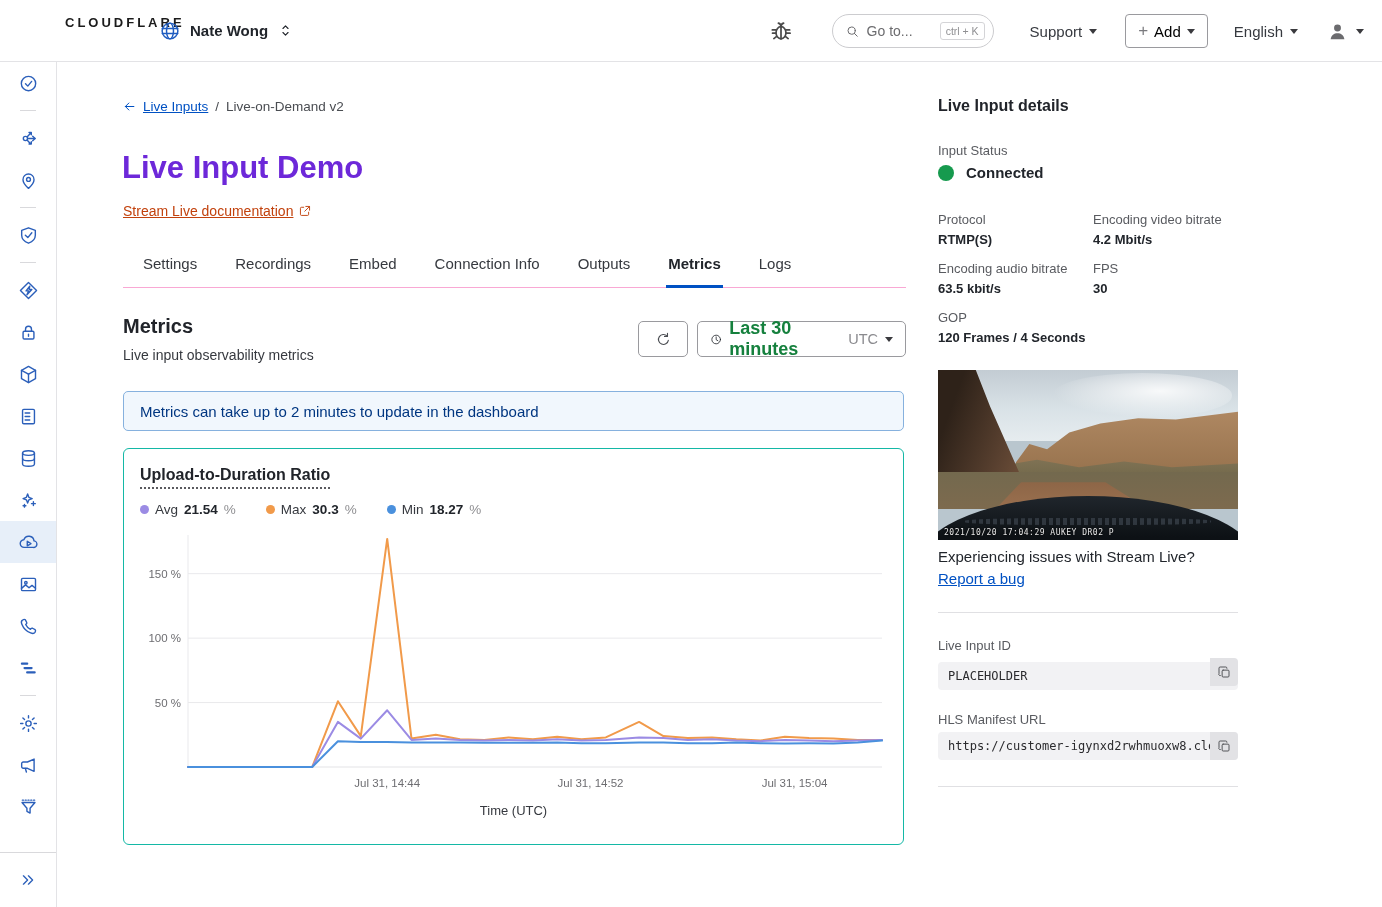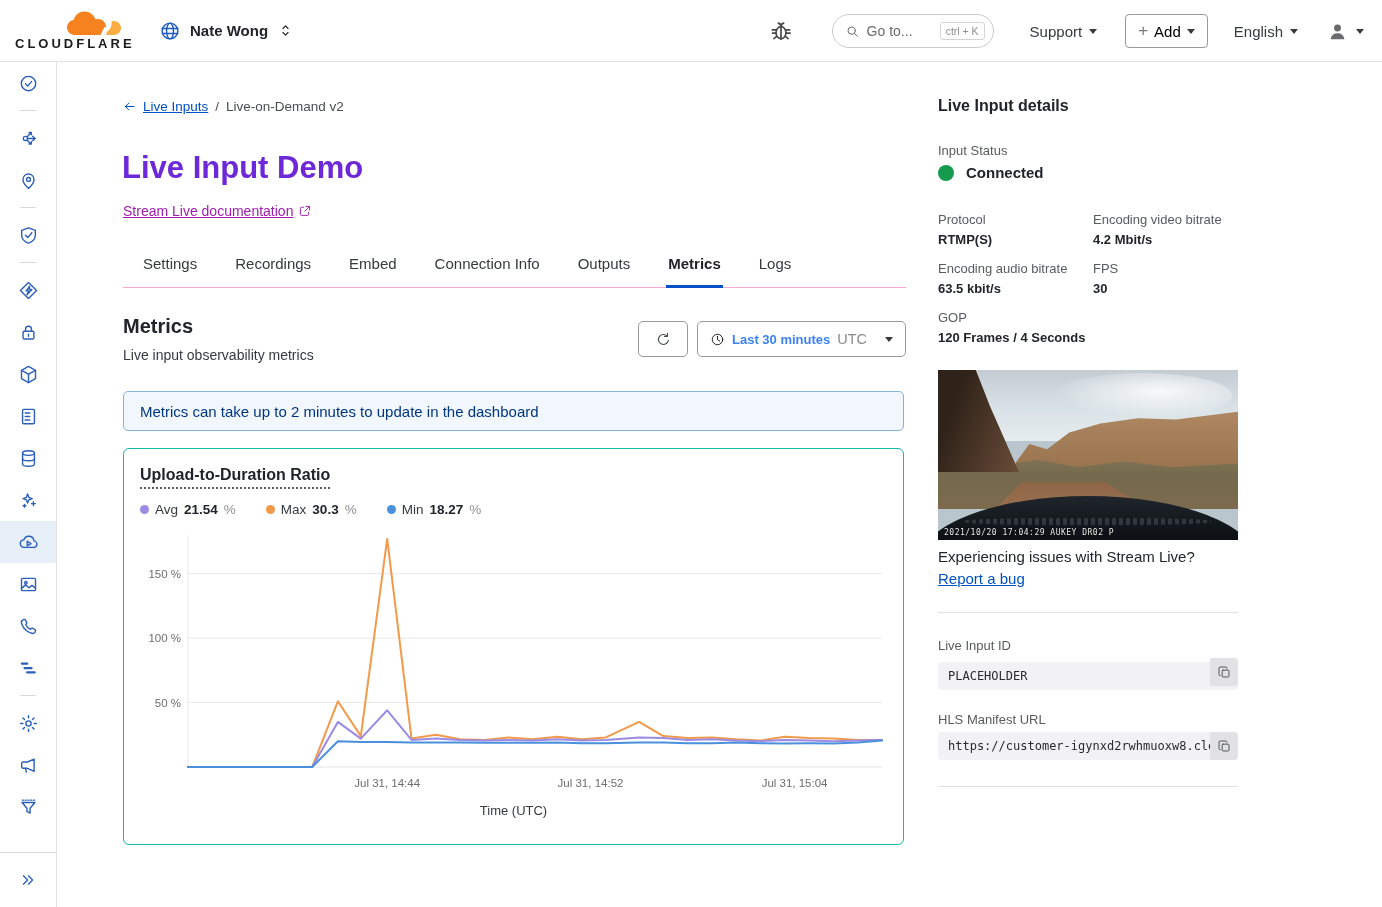--- a/index.html
+++ b/index.html
@@ -5,21 +5,21 @@
   * { margin:0; padding:0; box-sizing:border-box; }
   html,body { width:1382px; height:907px; overflow:hidden; background:#fff;
     font-family:"Liberation Sans", sans-serif; color:#36393f; }
   .screen { position:relative; width:1382px; height:907px; background:#fff; }
 
   svg.icn { fill:none; stroke:currentColor; stroke-width:1.6; stroke-linecap:round; stroke-linejoin:round; }
 
   
   .hdr { position:absolute; top:0; left:0; right:0; height:62px; background:#fff;
     border-bottom:1px solid #e3e3e6; display:flex; align-items:center; z-index:5; }
-  .logo { display:flex; flex-direction:column; margin-left:15px; width:112px; cursor:pointer; }
+  .logo { display:flex; flex-direction:row; margin-left:15px; width:112px; cursor:pointer; }
   .logo svg { margin-left:50px; }
   .logo-text { font-size:13px; font-weight:bold; letter-spacing:3px; color:#1b1b1b; margin-top:-2px; }
   .account { display:flex; align-items:center; gap:9px; margin-left:32px; cursor:pointer; }
   .account .name { font-size:15px; font-weight:bold; color:#21252b; }
   .account .globe { color:#1f5cc0; }
   .updown { color:#21252b; }
   .hdr-right { position:absolute; right:0; top:0; height:62px; display:flex; align-items:center; }
   .bug { color:#4a4a4a; margin-right:38px; cursor:pointer; }
   .searchpill { width:162px; height:34px; border:1px solid #cccccf; border-radius:17px;
     display:flex; align-items:center; padding:0 8px 0 12px; color:#6b6b6e; cursor:text; }
@@ -49,40 +49,40 @@
   .side-bottom { margin-top:auto; border-top:1px solid #d9d9dc; height:55px;
     display:flex; align-items:center; justify-content:center; color:#2b5fba; cursor:pointer; }
   .side-bottom svg { width:20px; height:20px; }
 
   
   .breadcrumb { position:absolute; left:122px; top:99px; font-size:13.5px; display:flex; align-items:center; gap:7px; }
   .bc-link { color:#0051c3; display:flex; align-items:center; gap:6px; text-decoration:underline; cursor:pointer; }
   .bc-link svg { width:15px; height:15px; }
   .bc-sep, .bc-cur { color:#4a4d52; }
   .page-title { position:absolute; left:122px; top:150px; font-size:31px; font-weight:bold; color:#6d28d9; }
-  .doclink { position:absolute; left:123px; top:203px; font-size:14px; color:#a21caf;
+  .doclink { position:absolute; left:123px; top:203px; font-size:14px; color:#c2410c;
     display:flex; align-items:center; gap:5px; text-decoration:underline; cursor:pointer; }
   .doclink svg { width:14px; height:14px; }
 
   
   .tabsbar { position:absolute; left:123px; top:249px; width:783px; border-bottom:1px solid #f9a8d4;
     display:flex; gap:34px; padding:0 18px; }
   .tab { font-size:15px; color:#36393f; padding:6px 2px 13px; cursor:pointer; border-bottom:3px solid transparent; margin-bottom:-1px; }
   .tab.active { font-weight:bold; color:#21252b; border-bottom-color:#0051c3; }
 
   
   .sec-h2 { position:absolute; left:123px; top:315px; font-size:20px; font-weight:bold; color:#21242a; }
   .sec-sub { position:absolute; left:123px; top:347px; font-size:14px; color:#36393f; }
   .refresh-btn { position:absolute; left:638px; top:321px; width:50px; height:36px; border:1px solid #9a9a9e;
     border-radius:5px; background:#fff; display:flex; align-items:center; justify-content:center; color:#4a4d52; cursor:pointer; }
   .refresh-btn svg { width:17px; height:17px; }
   .range-btn { position:absolute; left:697px; top:321px; width:209px; height:36px; border:1px solid #9a9a9e;
     border-radius:5px; background:#fff; display:flex; align-items:center; padding:0 12px; gap:7px; cursor:pointer; }
   .range-btn svg { width:15px; height:15px; color:#21252b; }
-  .range-main { font-size:13px; font-weight:bold; color:#3b82f6; }
+  .range-main { font-size:18px; font-weight:bold; color:#15803d; }
   .range-tz { font-size:14.5px; color:#8a8a8e; }
   .range-btn .caret { margin-left:auto; }
 
   
   .banner { position:absolute; left:123px; top:391px; width:781px; height:40px; background:#f1f7fd;
     border:1px solid #86b1de; border-radius:5px; display:flex; align-items:center; padding:0 16px;
     font-size:15px; color:#003681; }
 
   
   .card { position:absolute; left:123px; top:448px; width:781px; height:397px; background:#fff;

